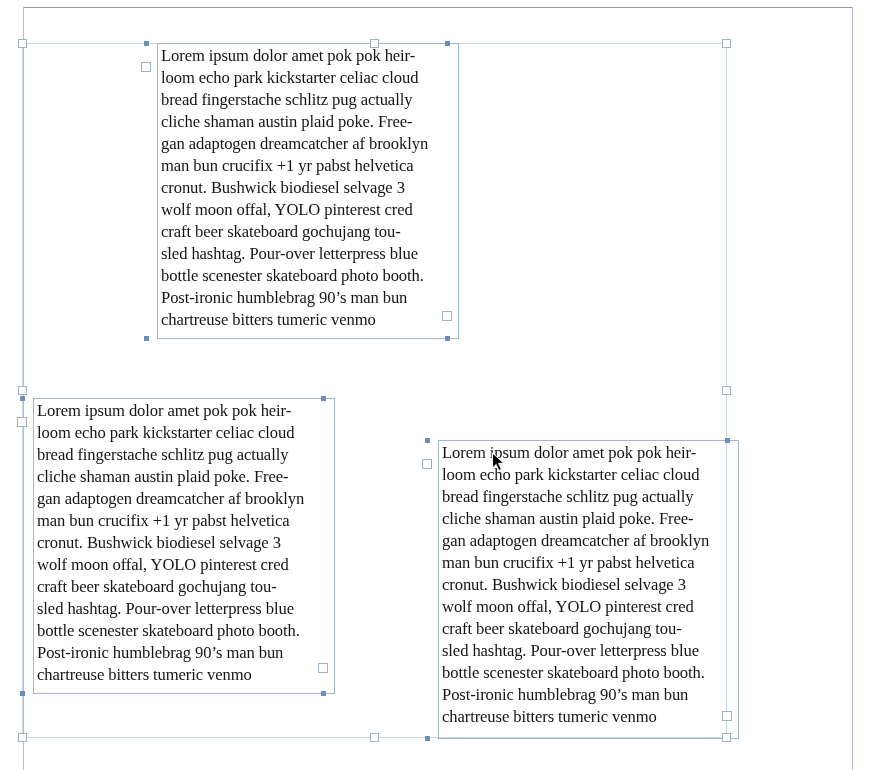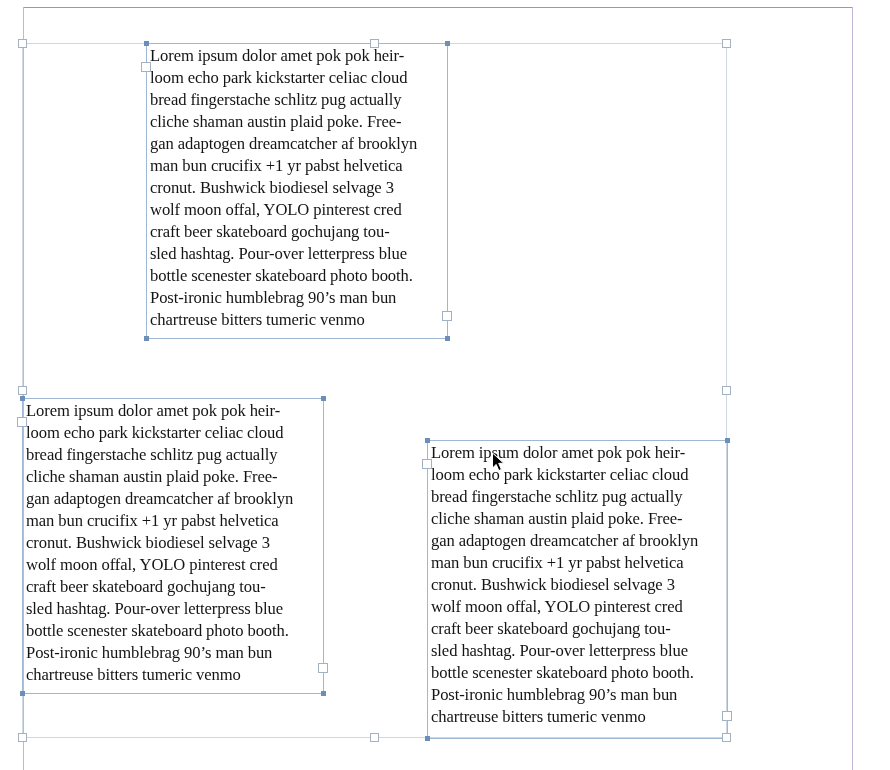--- a/index.html
+++ b/index.html
@@ -23,21 +23,21 @@
   .page-edge-top{left:23px;top:7px;width:830px;height:1px;background:var(--page-edge-top);}
   .page-edge-left{left:23px;top:7px;width:1px;height:763px;background:var(--page-edge-side);}
   .page-edge-right{left:852px;top:7px;width:1px;height:763px;background:var(--page-edge-side);}
 
   .union-bbox{
     position:absolute;left:22px;top:43px;width:705px;height:695px;
     border:1px solid var(--bbox-color);box-sizing:border-box;
   }
   .tframe{
     position:absolute;border:1px solid var(--frame-border);
-    box-sizing:border-box;background:transparent;
+    box-sizing:border-box;background:transparent;margin-left:11px;
   }
   .text-flow{
     position:absolute;left:3px;top:1px;white-space:nowrap;
     font-size:16.6px;line-height:22px;color:var(--text-color);
     letter-spacing:-0.1px;
   }
   .tline{height:22px;}
 
   .anchor{
     position:absolute;width:5px;height:5px;background:var(--anchor-color);

